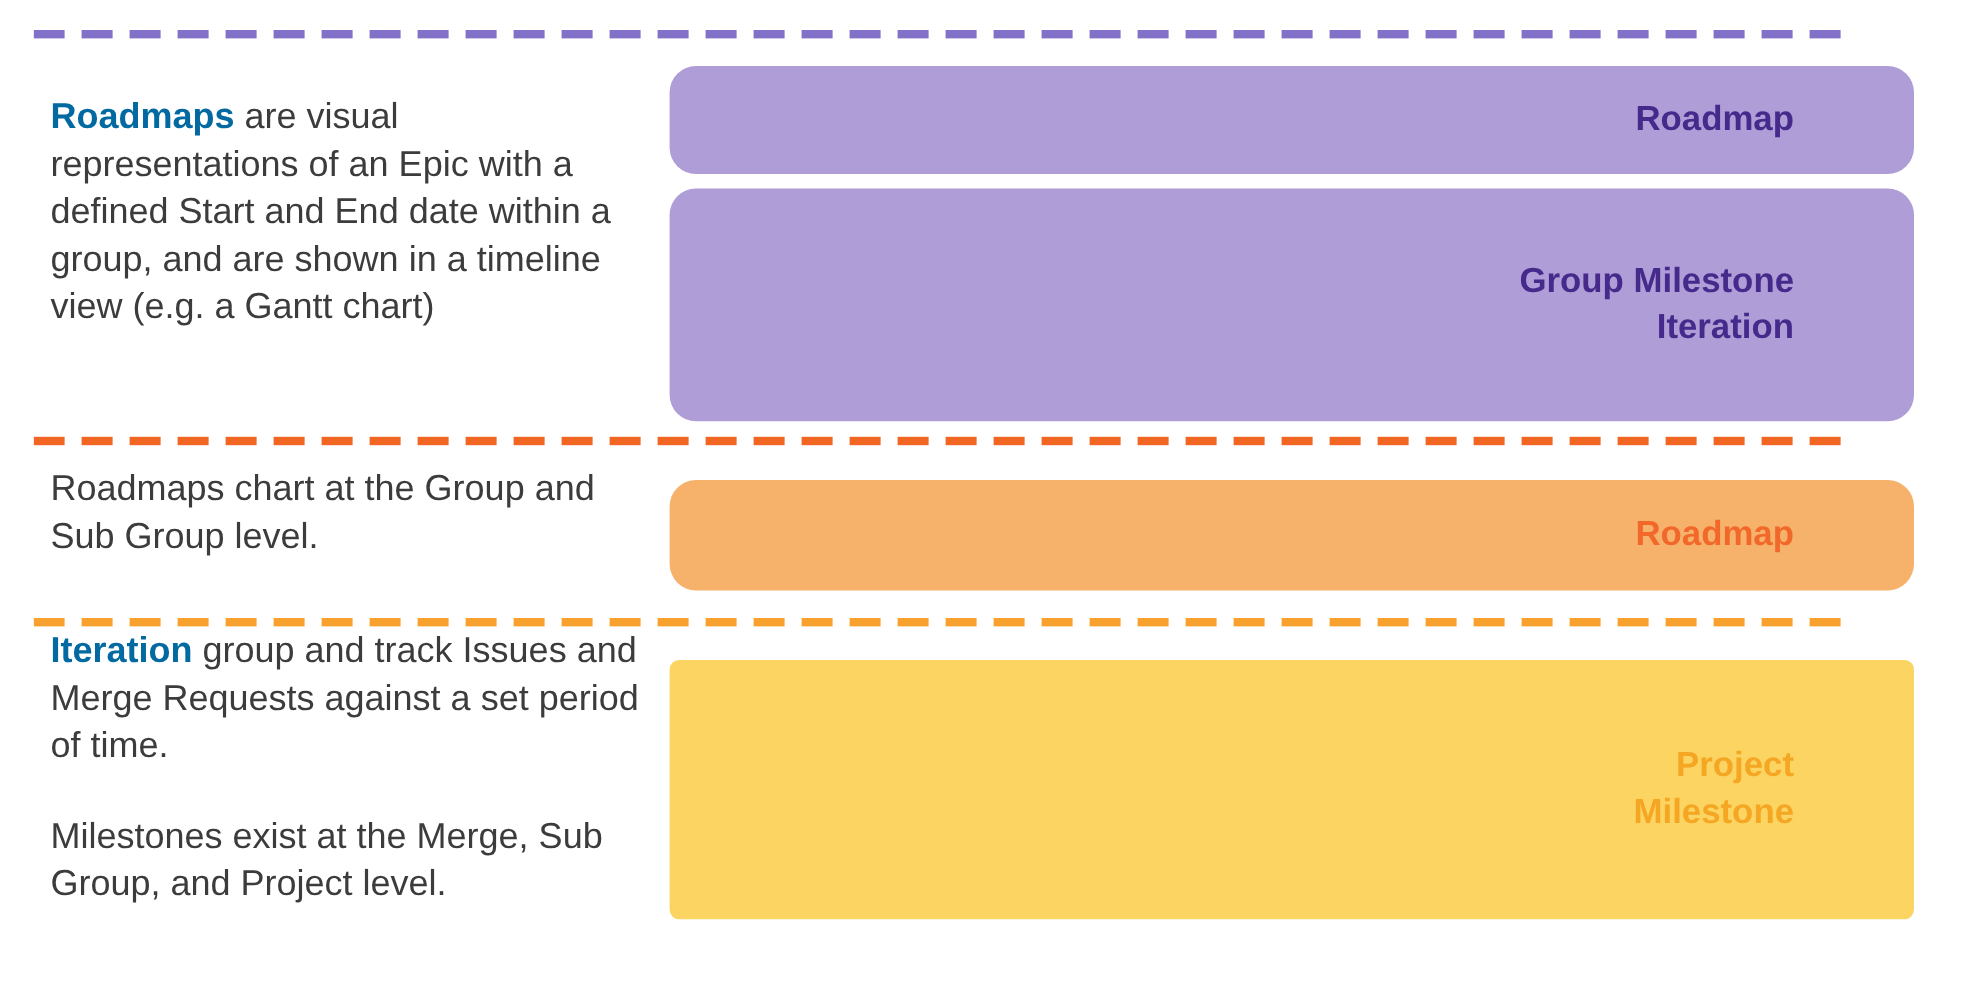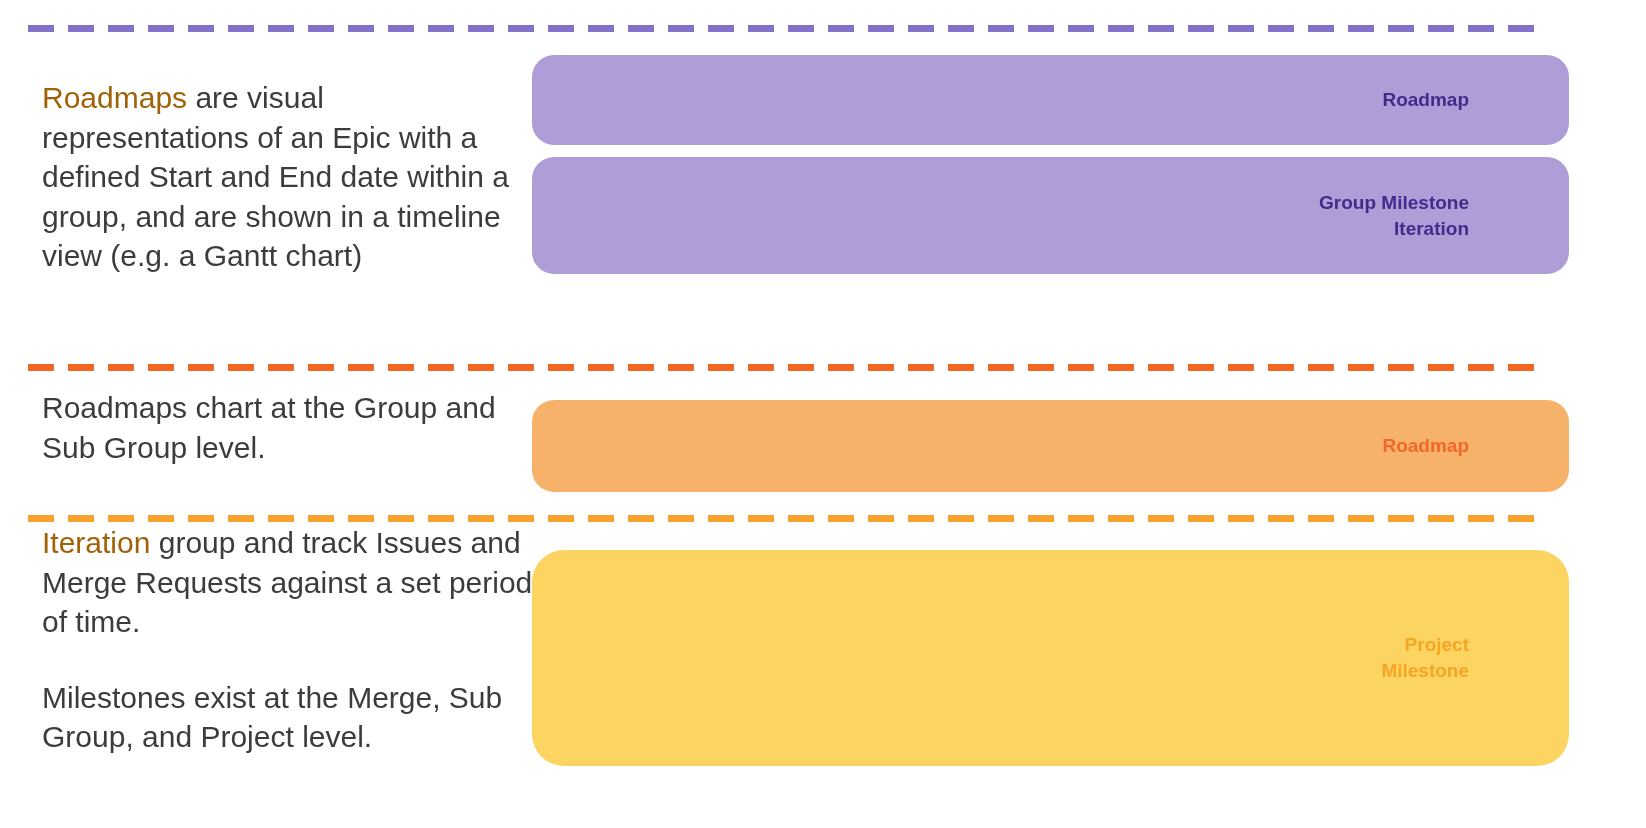--- a/index.html
+++ b/index.html
@@ -48,69 +48,69 @@
     position: absolute;
     left: 42px;
     width: 496px;
     color: #3C3C3C;
     font-size: 30px;
     line-height: 1.32;
     font-weight: 400;
   }
   .desc p { margin: 0; }
   .desc p + p { margin-top: 36px; }
-  .desc b { font-weight: 400; color: #a16207; }
+  .desc b { font-weight: 700; color: #0369a1; }
 
   .desc-roadmaps   { top: 78px; }
   .desc-exist      { top: 388px; }
   .desc-milestones { top: 523px; }
 
   
   .bar {
     position: absolute;
-    left: 532px;
+    left: 558px;
     width: 1037px;
     box-sizing: border-box;
     display: flex;
     flex-direction: column;
     justify-content: center;
     align-items: flex-end;
     padding-right: 100px;
     font-weight: 700;
-    font-size: 19px;
+    font-size: 29px;
     line-height: 1.35;
     text-align: center;
     border-radius: 22px;
   }
   .bar span { display: block; white-space: nowrap; }
 
   .bar-roadmap-group {
     top: 55px;
     height: 90px;
     background: #AE9DD6;
     color: #452A8C;
   }
   .bar-group-milestone {
     top: 157px;
-    height: 117px;
+    height: 194px;
     background: #AE9DD6;
     color: #452A8C;
   }
   .bar-roadmap-subgroup {
     top: 400px;
     height: 92px;
     background: #F6B26B;
     color: #F2682A;
   }
   .bar-project-milestone {
     top: 550px;
     height: 216px;
     background: #FCD462;
     color: #F5A623;
-    border-radius: 32px;
+    border-radius: 8px;
   }
 </style>
 </head>
 <body>
 
 <div class="canvas">
 
   <div class="divider divider-purple"></div>
 
   <div class="desc desc-roadmaps">

